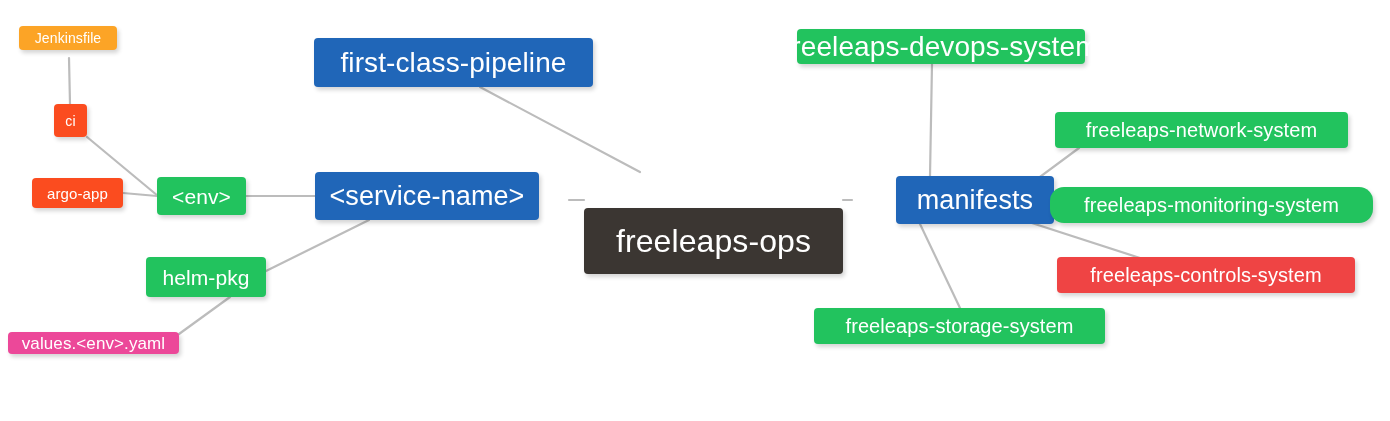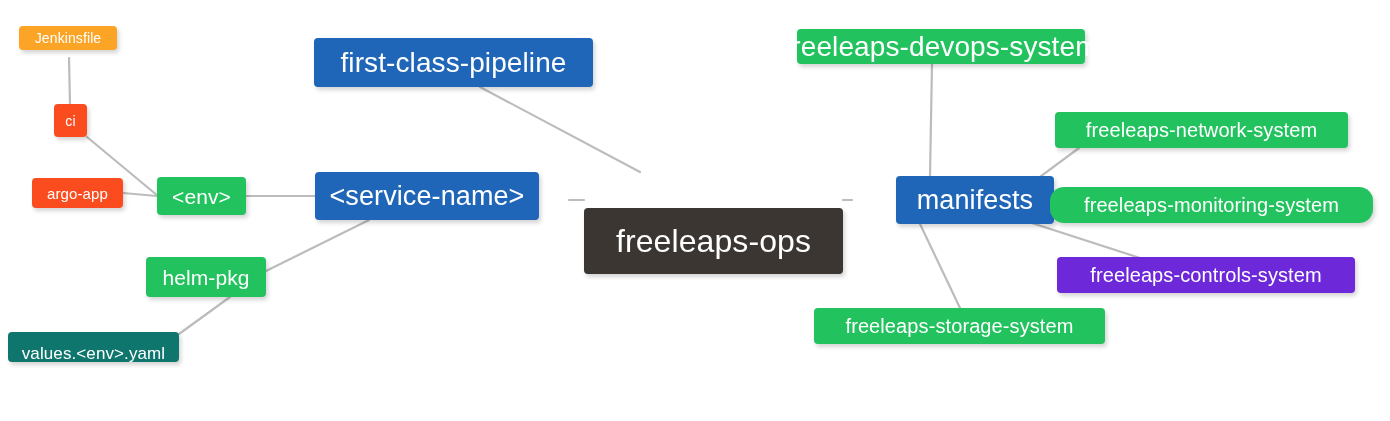--- a/index.html
+++ b/index.html
@@ -83,21 +83,21 @@
       </div>
       <div class="node" style="left: 32px; top: 178px; width: 91px; height: 30px; background: rgb(251, 76, 31); font-size: 15px;">
         <span class="node-label">argo-app</span>
       </div>
       <div class="node" style="left: 157px; top: 177px; width: 89px; height: 38px; background: rgb(34, 195, 94); font-size: 21px;">
         <span class="node-label">&lt;env&gt;</span>
       </div>
       <div class="node" style="left: 146px; top: 257px; width: 120px; height: 40px; background: rgb(34, 195, 94); font-size: 21px;">
         <span class="node-label">helm-pkg</span>
       </div>
-      <div class="node" style="left: 8px; top: 332px; width: 171px; height: 30px; background: #0f766e; font-size: 17px; align-items: flex-end;">
+      <div class="node" style="left: 8px; top: 332px; width: 171px; height: 22px; background: #ec4899; font-size: 17px;">
         <span class="node-label">values.&lt;env&gt;.yaml</span>
       </div>
       <div class="node" style="left: 314px; top: 38px; width: 279px; height: 49px; background: rgb(32, 102, 184); font-size: 28px;">
         <span class="node-label">first-class-pipeline</span>
       </div>
       <div class="node" style="left: 315px; top: 172px; width: 224px; height: 48px; background: rgb(32, 102, 184); font-size: 27px;">
         <span class="node-label">&lt;service-name&gt;</span>
       </div>
       <div class="node" style="left: 584px; top: 172px; width: 259px; height: 66px; background: rgb(59, 54, 50); font-size: 32px; margin-top: 36px;">
         <span class="node-label">freeleaps-ops</span>
@@ -107,21 +107,21 @@
       </div>
       <div class="node" style="left: 797px; top: 29px; width: 288px; height: 35px; background: rgb(34, 195, 94); font-size: 28px;">
         <span class="node-label">freeleaps-devops-system</span>
       </div>
       <div class="node" style="left: 1055px; top: 112px; width: 293px; height: 36px; background: rgb(34, 195, 94); font-size: 20px;">
         <span class="node-label">freeleaps-network-system</span>
       </div>
       <div class="node" style="left: 1050px; top: 187px; width: 323px; height: 36px; background: rgb(34, 195, 94); font-size: 20px; border-radius: 14px;">
         <span class="node-label">freeleaps-monitoring-system</span>
       </div>
-      <div class="node" style="left: 1057px; top: 257px; width: 298px; height: 36px; background: #6d28d9; font-size: 20px;">
+      <div class="node" style="left: 1057px; top: 257px; width: 298px; height: 36px; background: #ef4444; font-size: 20px;">
         <span class="node-label">freeleaps-controls-system</span>
       </div>
       <div class="node" style="left: 814px; top: 308px; width: 291px; height: 36px; background: rgb(34, 195, 94); font-size: 20px;">
         <span class="node-label">freeleaps-storage-system</span>
       </div>
     </div>
 
 </div>
 
 </body></html>

